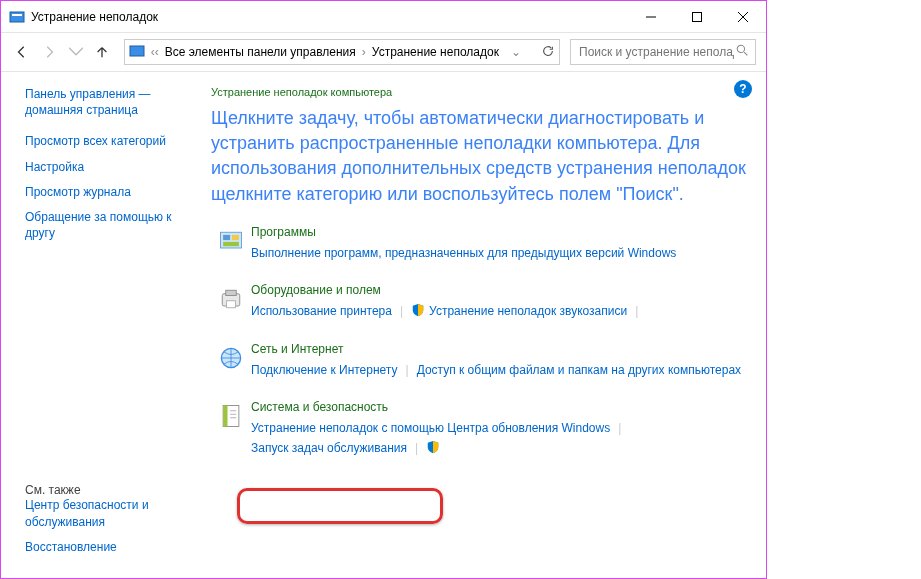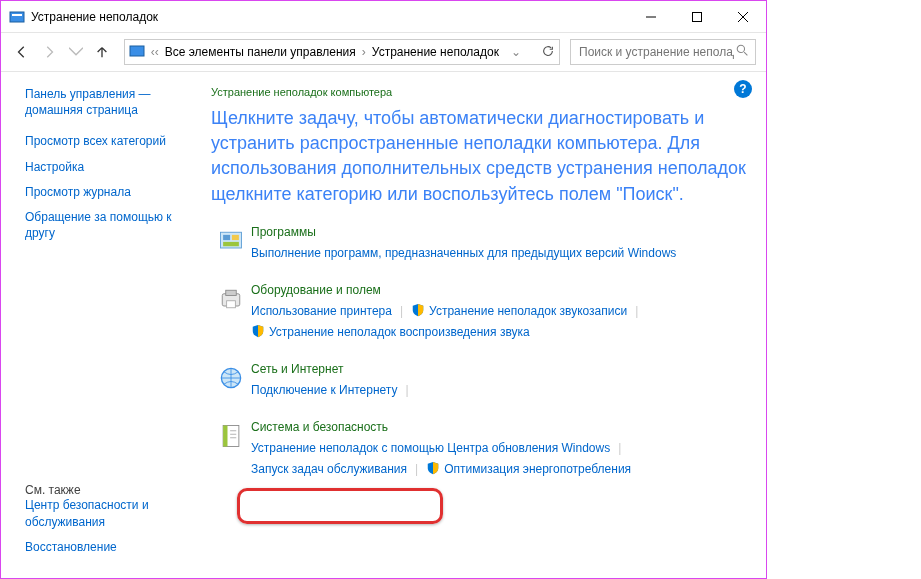--- a/index.html
+++ b/index.html
@@ -166,67 +166,62 @@
               <div class="cat-links">
                 <span><a href="#">Использование принтера</a></span>
                 <span class="divider">|</span>
                 <span><span class="shield">
                     <svg viewBox="0 0 16 16">
                       <path d="M8 1 L14 3 v5 c0 4 -3 6 -6 7 c-3 -1 -6 -3 -6 -7 V3 Z" fill="#0078d7"></path>
                       <path d="M8 1 L14 3 v5 c0 4 -3 6 -6 7 V1 Z" fill="#ffb900"></path>
                     </svg>
                   </span><a href="#">Устранение неполадок звукозаписи</a></span>
                 <span class="divider">|</span>
+              </div>
+            </div>
+          </div>
+          <div class="cat">
+            <div class="cat-icon">
+              <svg viewBox="0 0 32 32">
+                <circle cx="16" cy="16" r="11" fill="#cde6f7" stroke="#3a8ee6" stroke-width="1.5"></circle>
+                <path d="M5 16 h22 M16 5 v22 M8 9 q8 6 16 0 M8 23 q8 -6 16 0" fill="none" stroke="#3a8ee6"></path>
+              </svg>
+            </div>
+            <div class="cat-body">
+              <div class="cat-title">Сеть и Интернет</div>
+              <div class="cat-links">
+                <span><a href="#">Подключение к Интернету</a></span>
+                <span class="divider">|</span>
+                <span><a href="#">Доступ к общим файлам и папкам на других компьютерах</a></span>
+              </div>
+            </div>
+          </div>
+          <div class="cat">
+            <div class="cat-icon">
+              <svg viewBox="0 0 32 32">
+                <rect x="7" y="4" width="18" height="24" fill="#fff" stroke="#888"></rect>
+                <rect x="7" y="4" width="5" height="24" fill="#9bc53d"></rect>
+                <line x1="15" y1="10" x2="22" y2="10" stroke="#aaa"></line>
+                <line x1="15" y1="14" x2="22" y2="14" stroke="#aaa"></line>
+                <line x1="15" y1="18" x2="22" y2="18" stroke="#aaa"></line>
+              </svg>
+            </div>
+            <div class="cat-body">
+              <div class="cat-title">Система и безопасность</div>
+              <div class="cat-links">
+                <span><a href="#">Устранение неполадок с помощью Центра обновления Windows</a></span>
+                <span class="divider">|</span>
+                <span><a href="#">Запуск задач обслуживания</a></span>
+                <span class="divider">|</span>
                 <span><span class="shield">
                     <svg viewBox="0 0 16 16">
                       <path d="M8 1 L14 3 v5 c0 4 -3 6 -6 7 c-3 -1 -6 -3 -6 -7 V3 Z" fill="#0078d7"></path>
                       <path d="M8 1 L14 3 v5 c0 4 -3 6 -6 7 V1 Z" fill="#ffb900"></path>
                     </svg>
-                  </span><a href="#">Устранение неполадок воспроизведения звука</a></span>
-              </div>
-            </div>
-          </div>
-          <div class="cat">
-            <div class="cat-icon">
-              <svg viewBox="0 0 32 32">
-                <circle cx="16" cy="16" r="11" fill="#cde6f7" stroke="#3a8ee6" stroke-width="1.5"></circle>
-                <path d="M5 16 h22 M16 5 v22 M8 9 q8 6 16 0 M8 23 q8 -6 16 0" fill="none" stroke="#3a8ee6"></path>
-              </svg>
-            </div>
-            <div class="cat-body">
-              <div class="cat-title">Сеть и Интернет</div>
-              <div class="cat-links">
-                <span><a href="#">Подключение к Интернету</a></span>
-                <span class="divider">|</span>
-              </div>
-            </div>
-          </div>
-          <div class="cat">
-            <div class="cat-icon">
-              <svg viewBox="0 0 32 32">
-                <rect x="7" y="4" width="18" height="24" fill="#fff" stroke="#888"></rect>
-                <rect x="7" y="4" width="5" height="24" fill="#9bc53d"></rect>
-                <line x1="15" y1="10" x2="22" y2="10" stroke="#aaa"></line>
-                <line x1="15" y1="14" x2="22" y2="14" stroke="#aaa"></line>
-                <line x1="15" y1="18" x2="22" y2="18" stroke="#aaa"></line>
-              </svg>
-            </div>
-            <div class="cat-body">
-              <div class="cat-title">Система и безопасность</div>
-              <div class="cat-links">
-                <span><a href="#">Устранение неполадок с помощью Центра обновления Windows</a></span>
-                <span class="divider">|</span>
-                <span><a href="#">Запуск задач обслуживания</a></span>
-                <span class="divider">|</span>
-                <span><span class="shield">
-                    <svg viewBox="0 0 16 16">
-                      <path d="M8 1 L14 3 v5 c0 4 -3 6 -6 7 c-3 -1 -6 -3 -6 -7 V3 Z" fill="#0078d7"></path>
-                      <path d="M8 1 L14 3 v5 c0 4 -3 6 -6 7 V1 Z" fill="#ffb900"></path>
-                    </svg>
-                  </span><a href="#">Оптимизация энергопотребления</a></span>
+                  </span></span>
               </div>
             </div>
           </div>
         </div>
 
     <div class="highlight-box" style="left:36px;top:416px;width:200px;height:30px"></div>
   </div>
 </div>
 
 </div>

